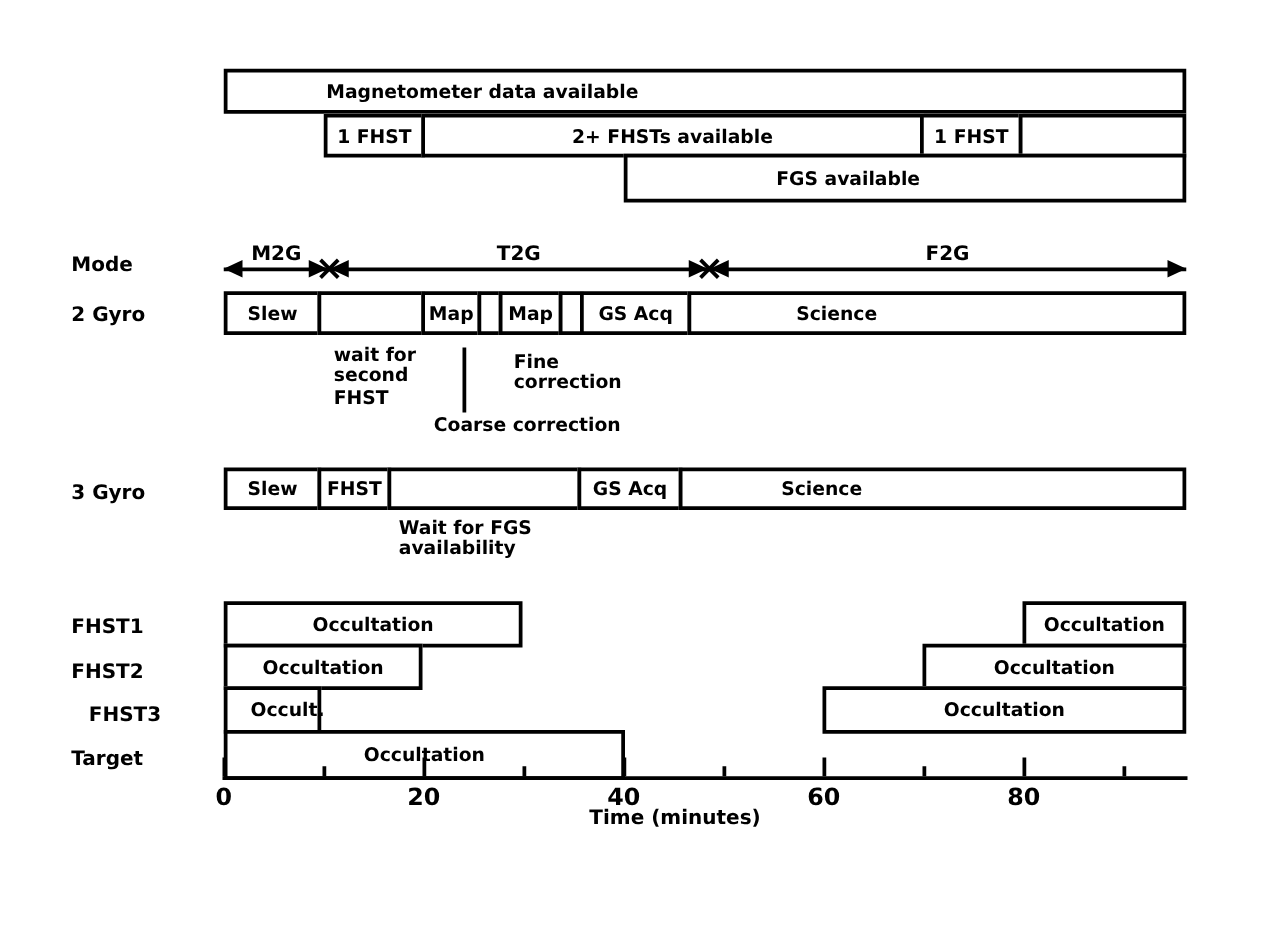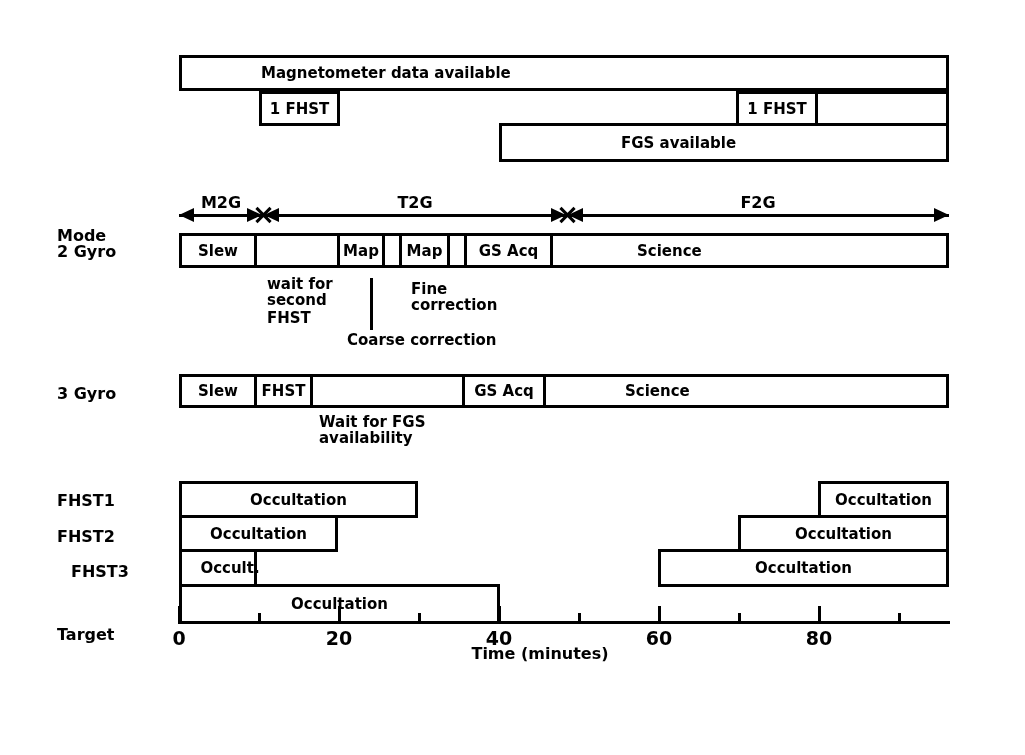--- a/index.html
+++ b/index.html
@@ -19,20 +19,23 @@
 </head>
 <body>
 
 <div id="stage">
   <div class="axistitle">Time (minutes)</div>
 <div class="box left" style="left: 179px; top: 55px; width: 770px; height: 36px; padding-left: 79px;">
       <span>Magnetometer data available</span>
     </div>
     <div class="box" style="left: 259px; top: 91px; width: 81px; height: 35px;">
       <span>1 FHST</span>
+    </div>
+    <div class="box" style="left: 337px; top: 91px; width: 402px; height: 35px;">
+      <span>2+ FHSTs available</span>
     </div>
     <div class="box" style="left: 736px; top: 91px; width: 82px; height: 35px;">
       <span>1 FHST</span>
     </div>
     <div class="box" style="left: 815px; top: 91px; width: 134px; height: 35px;"></div>
     <div class="box left" style="left: 499px; top: 123px; width: 450px; height: 39px; padding-left: 119px;">
       <span>FGS available</span>
     </div>
     <div class="box" style="left: 179px; top: 233px; width: 78px; height: 35px;">
       <span>Slew</span>
@@ -79,27 +82,27 @@
     </div>
     <div class="box" style="left: 179px; top: 549px; width: 78px; height: 38px; padding-left: 24px;">
       <span>Occult.</span>
     </div>
     <div class="box" style="left: 658px; top: 549px; width: 291px; height: 38px;">
       <span>Occultation</span>
     </div>
     <div class="box" style="left: 179px; top: 584px; width: 321px; height: 40px;">
       <span>Occultation</span>
     </div>
-    <div class="rowlabel" style="left: 57px; top: 202px; margin-top: 24px;">Mode</div>
+    <div class="rowlabel" style="left: 57px; top: 202px;">Mode</div>
     <div class="rowlabel" style="left: 57px; top: 242px;">2 Gyro</div>
     <div class="rowlabel" style="left: 57px; top: 384px;">3 Gyro</div>
     <div class="rowlabel" style="left: 57px; top: 491px;">FHST1</div>
     <div class="rowlabel" style="left: 57px; top: 527px;">FHST2</div>
     <div class="rowlabel" style="left: 71px; top: 562px;">FHST3</div>
-    <div class="rowlabel" style="left: 57px; top: 597px; margin-top: 28px;">Target</div>
+    <div class="rowlabel" style="left: 57px; top: 597px;">Target</div>
     <div class="hline" style="left: 179px; top: 214px; width: 770px; height: 3px;"></div>
     <div class="tri" style="top: 208px; border-top: 7px solid transparent; border-bottom: 7px solid transparent; left: 179px; border-right: 15px solid rgb(0, 0, 0);"></div>
     <div class="tri" style="top: 208px; border-top: 7px solid transparent; border-bottom: 7px solid transparent; left: 934px; border-left: 15px solid rgb(0, 0, 0);"></div>
     <div class="modelabel" style="left: 221px; top: 193px;">M2G</div>
     <div class="modelabel" style="left: 415px; top: 193px;">T2G</div>
     <div class="tri" style="top: 208px; border-top: 7px solid transparent; border-bottom: 7px solid transparent; left: 264px; border-right: 15px solid rgb(0, 0, 0);"></div>
     <div class="tri" style="top: 208px; border-top: 7px solid transparent; border-bottom: 7px solid transparent; left: 247px; border-left: 15px solid rgb(0, 0, 0);"></div>
     <div class="vline" style="left: 262px; top: 205px; width: 3px; height: 20px; transform: rotate(45deg);"></div>
     <div class="vline" style="left: 262px; top: 205px; width: 3px; height: 20px; transform: rotate(-45deg);"></div>
     <div class="modelabel" style="left: 758px; top: 193px;">F2G</div>

